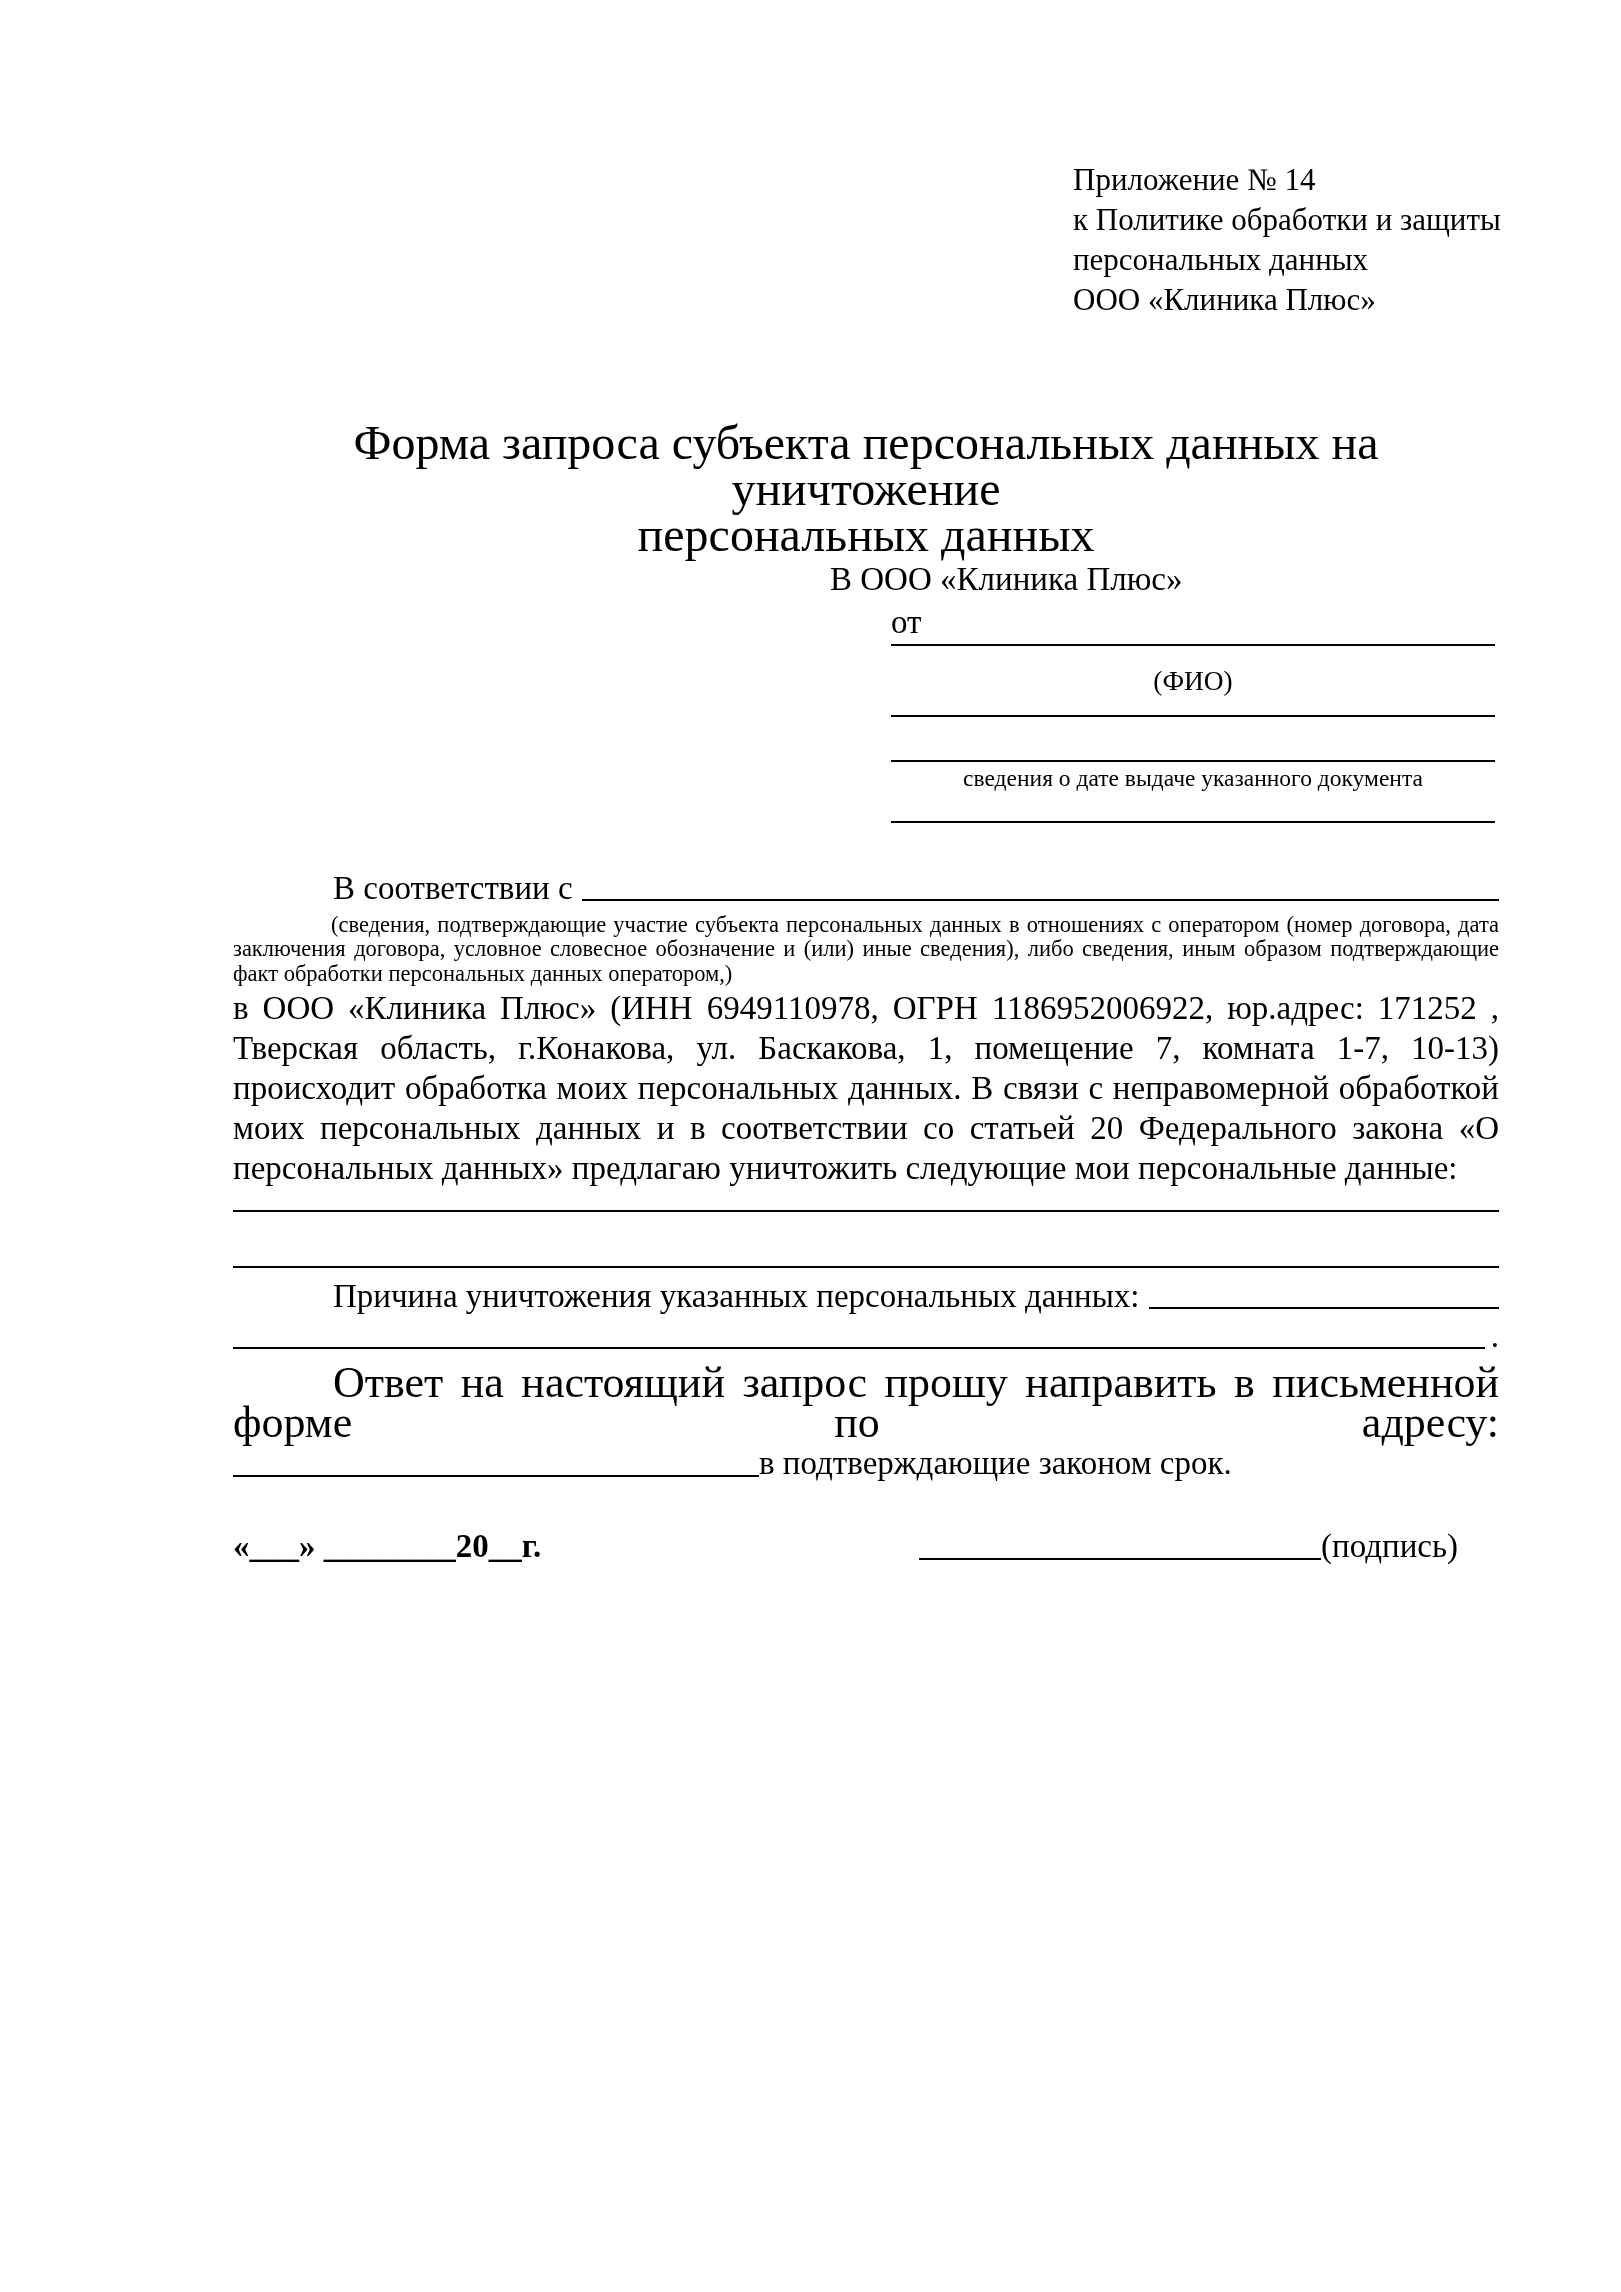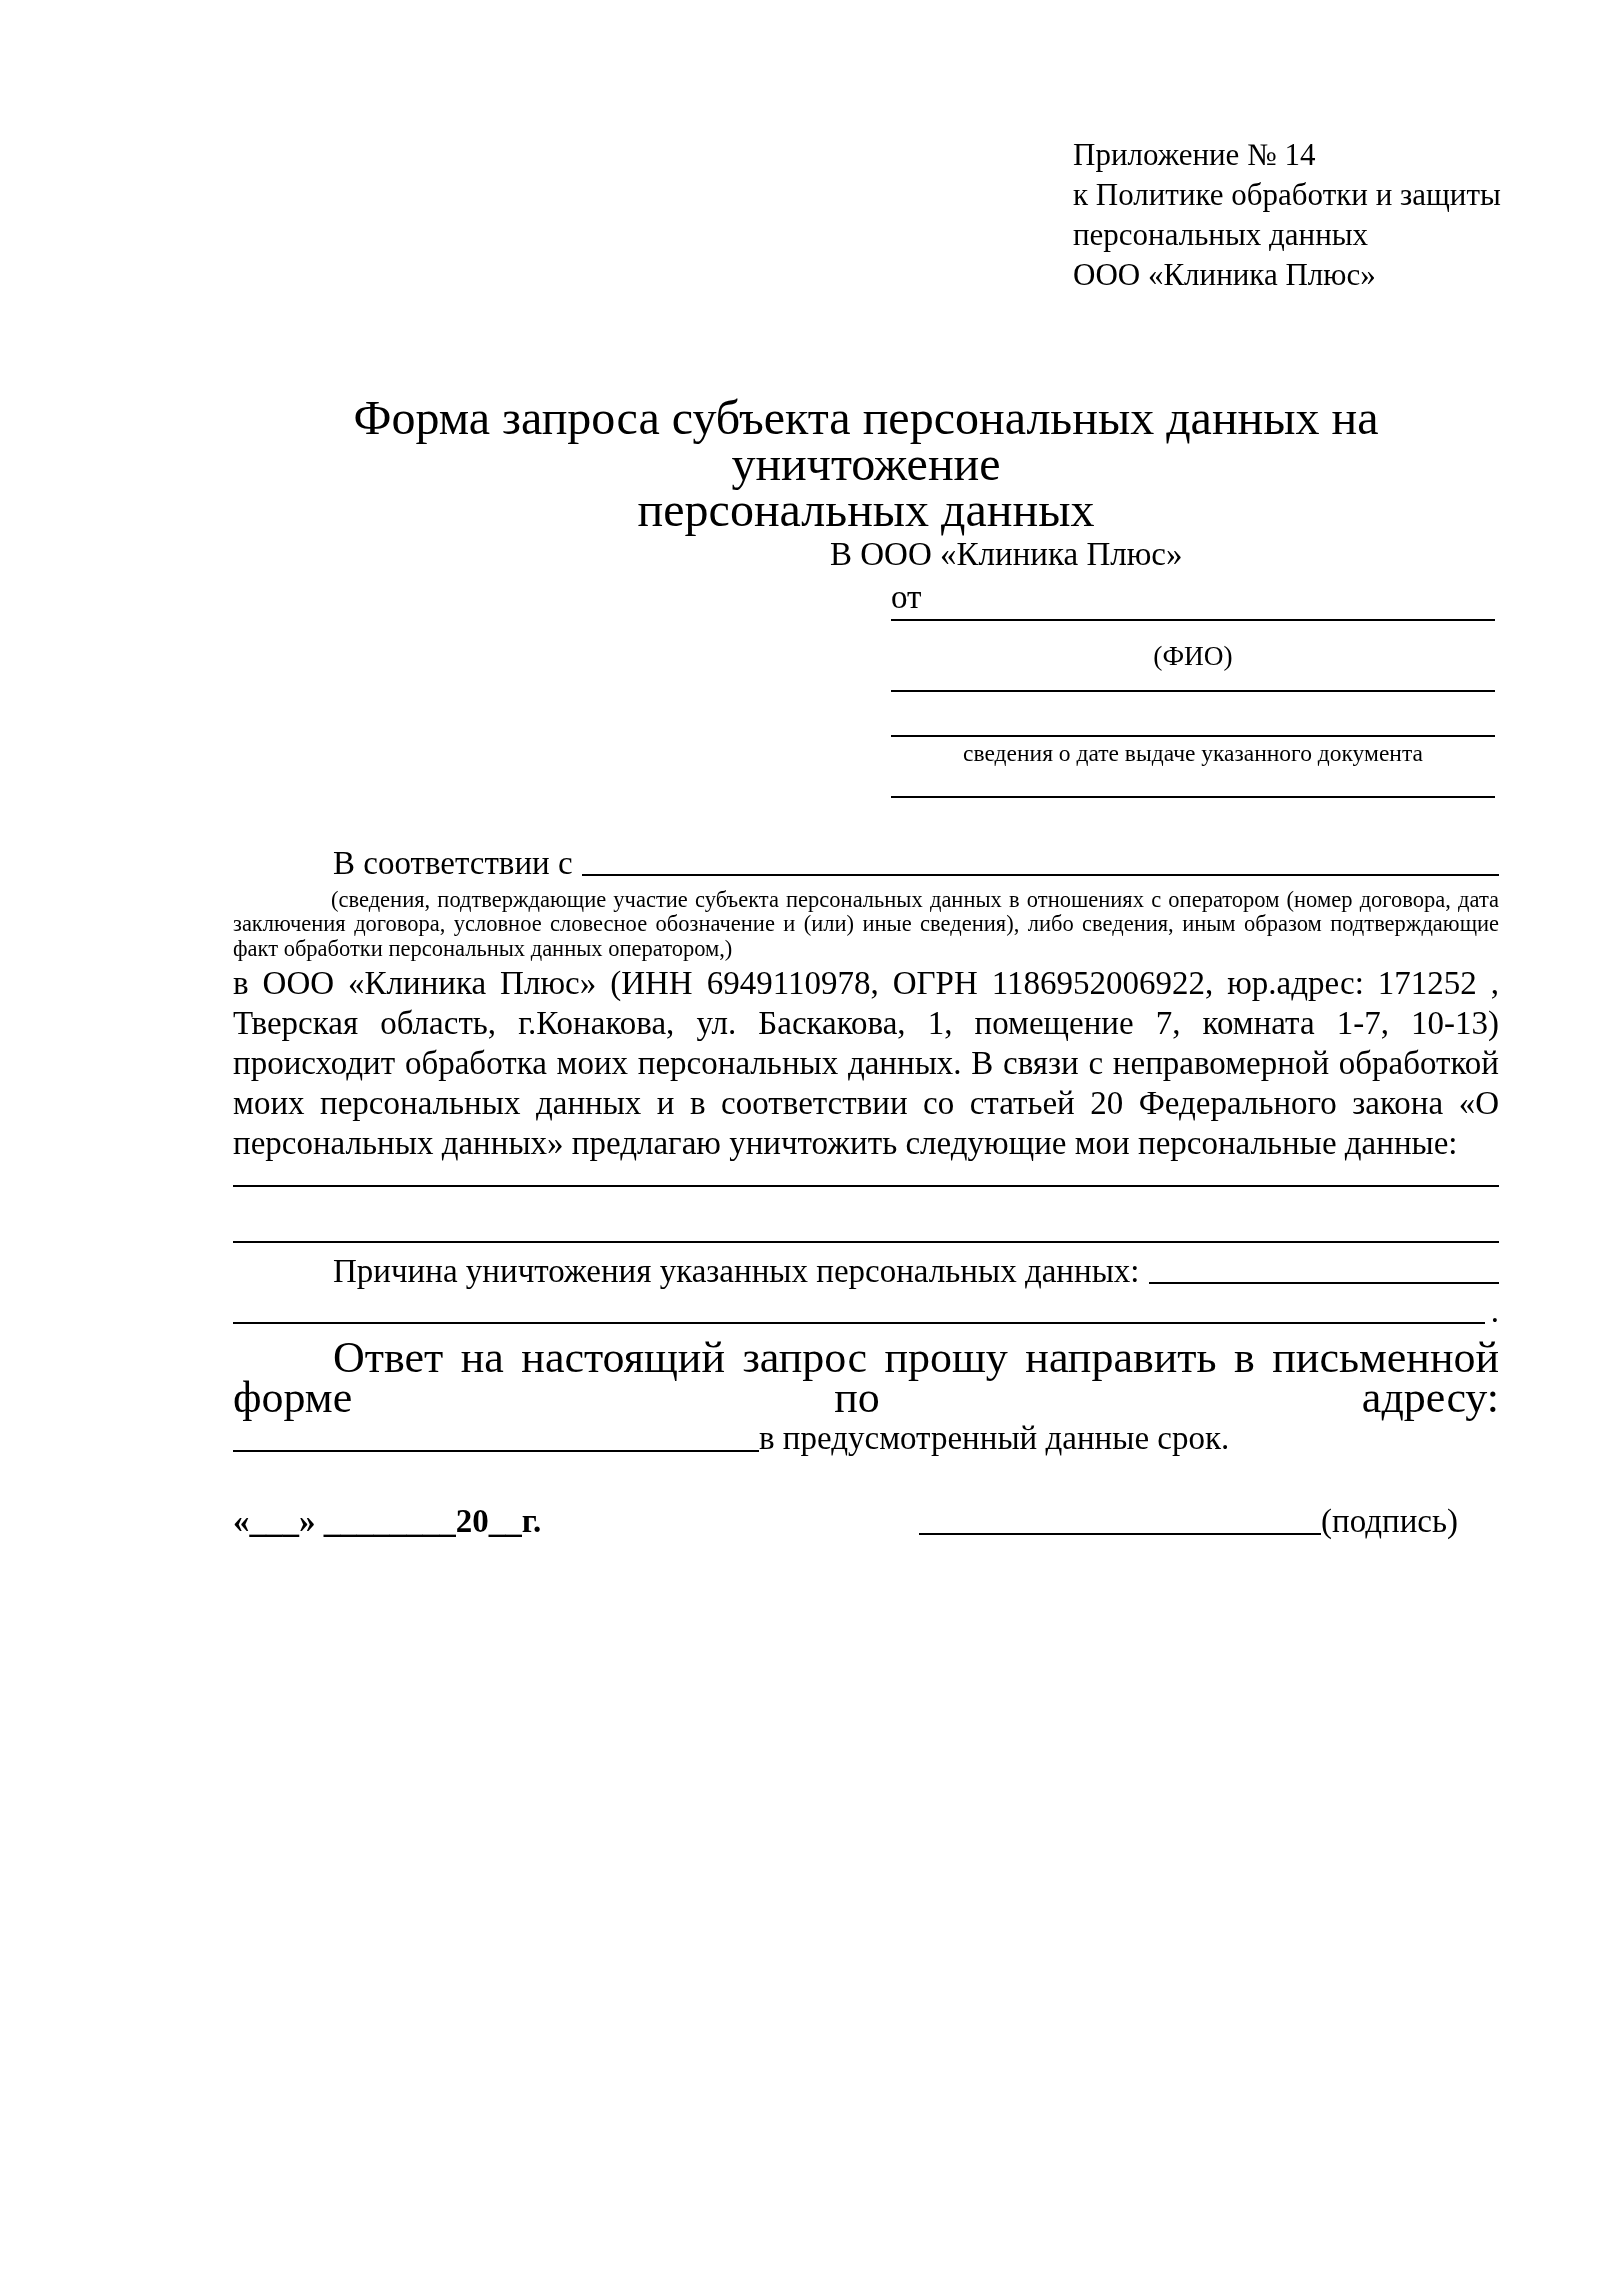--- a/index.html
+++ b/index.html
@@ -8,21 +8,21 @@
     width: 1621px;
     height: 2293px;
     background: #ffffff;
     color: #000000;
     font-family: "Liberation Serif", "DejaVu Serif", serif;
     overflow: hidden;
   }
   .content {
     position: absolute;
     left: 233px;
-    top: 135px;
+    top: 160px;
     width: 1266px;
   }
 
   
   .appendix {
     margin-left: 840px;
     font-size: 31px;
     line-height: 40px;
     white-space: nowrap;
   }
@@ -171,21 +171,21 @@
       <span class="fill"></span>
     </div>
     <div class="fill-row reason-l2">
       <span class="fill no-ml"></span>
       <span class="dot">.</span>
     </div>
 
     <div class="answer-l1" style="margin-top:7.8px;">Ответ на настоящий запрос прошу направить в письменной форме по адресу:</div>
     <div class="answer-l2">
       <span class="pre-fill"></span>
-      <span>в предусмотренный данные срок.</span>
+      <span>в подтверждающие законом срок.</span>
     </div>
 
     <div class="sign-row">
       <span class="date-blank">«___» ________20__г.</span>
       <span class="spacer"></span>
       <span class="sig-line"></span>
       <span>(подпись)</span>
     </div>
 
   </div>

